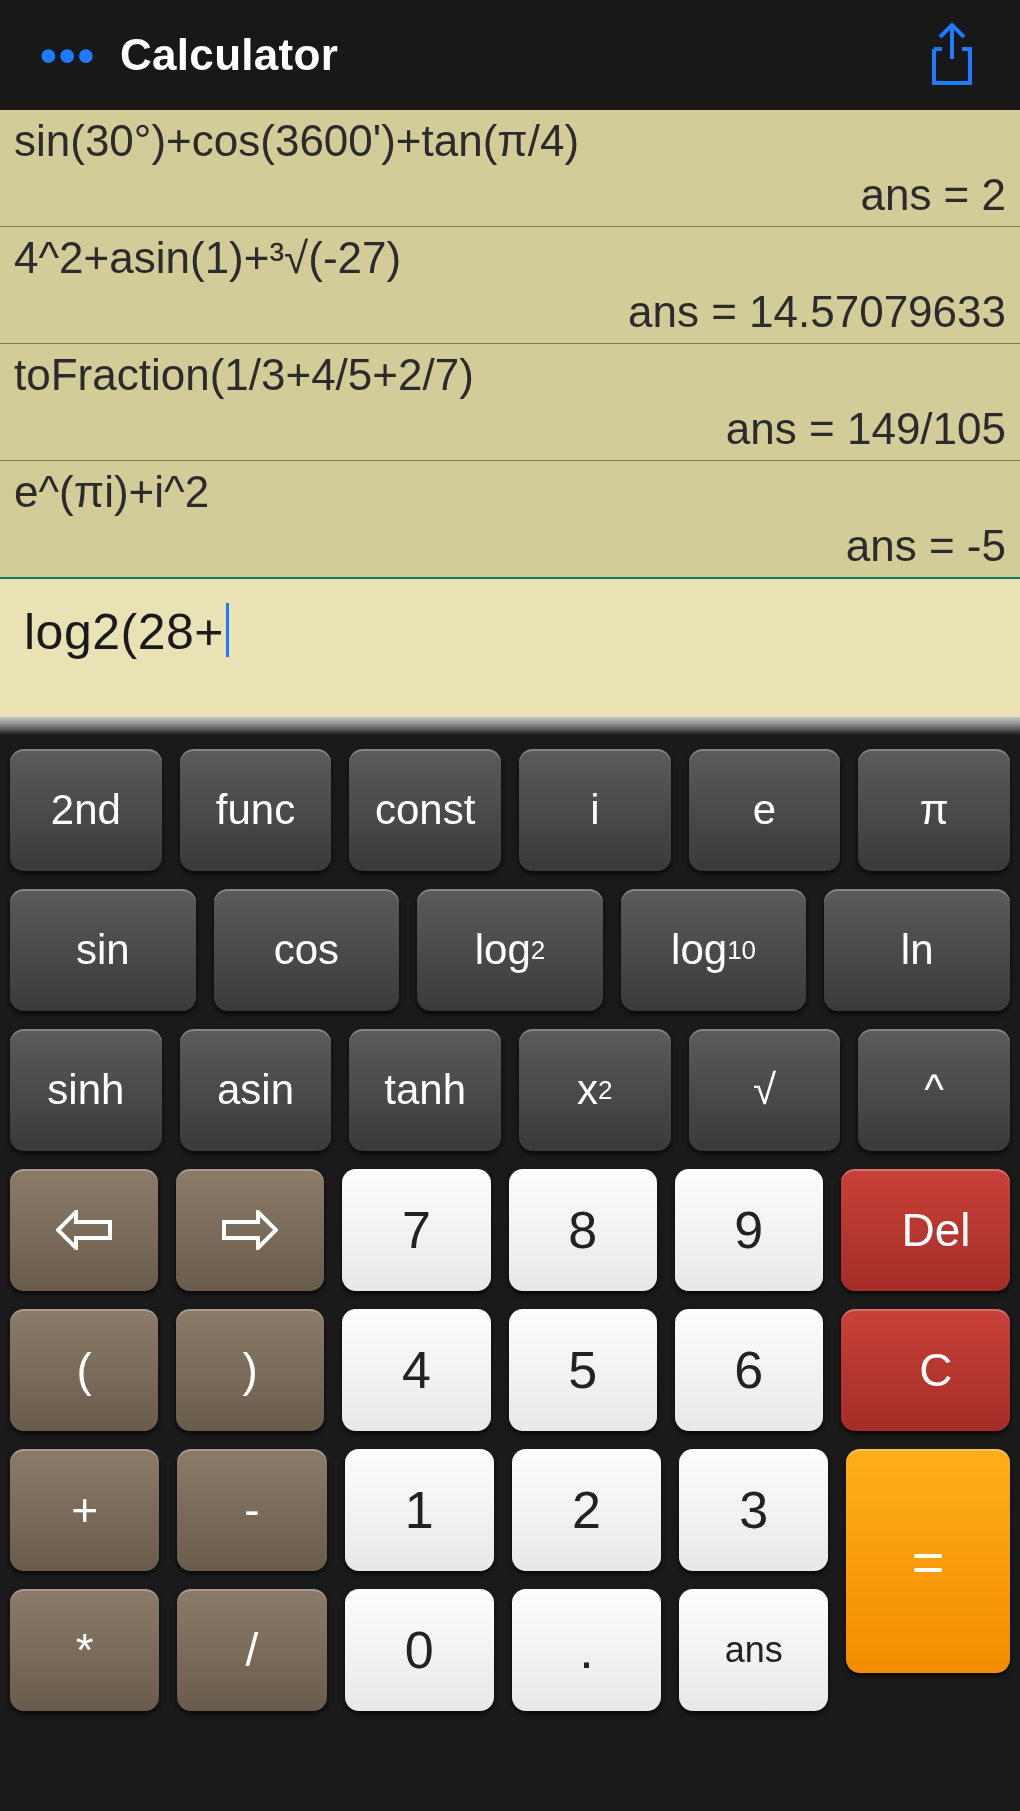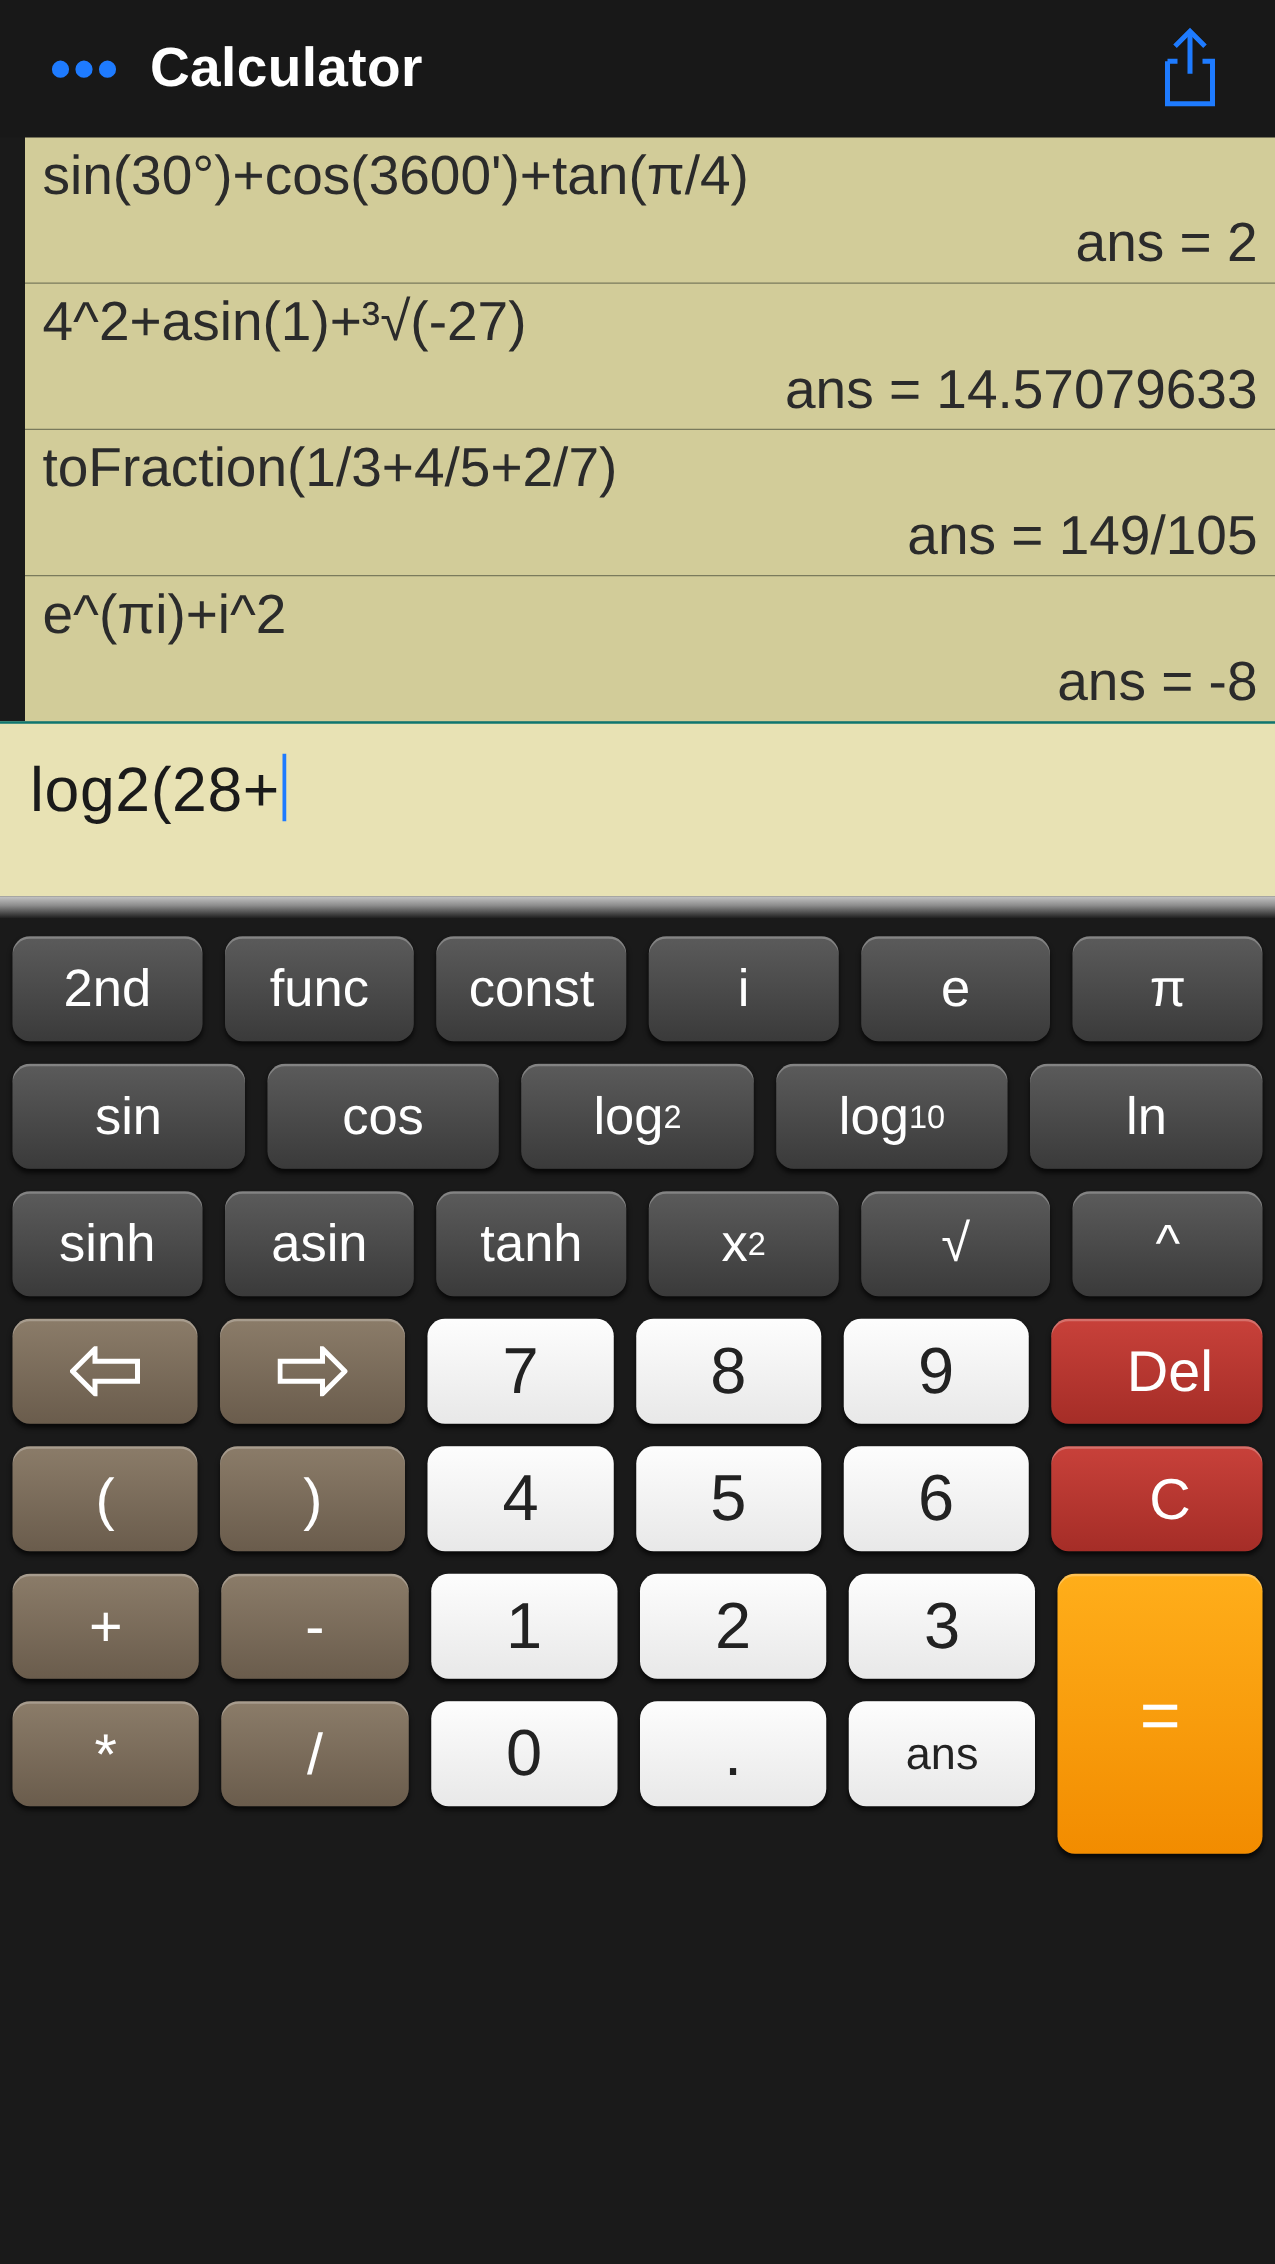--- a/index.html
+++ b/index.html
@@ -18,21 +18,20 @@
   .header-title { flex: 1; text-align: left; color: #fff; font-size: 44px; font-weight: 700; letter-spacing: 0.3px; }
   .dots { color: #1e7bff; font-size: 48px; font-weight: 800; letter-spacing: 2px; width: 80px; }
   .share { width: 80px; display:flex; justify-content:flex-end; }
   .share svg { width: 56px; height: 68px; }
 
   
   .history {
     background: #d2cc99;
     display: flex;
     flex-direction: column;
-    margin-left: 20px;
   }
   .hist-row {
     border-bottom: 1px solid #7a7a5c;
     padding: 6px 14px 6px 14px;
   }
   .hist-expr { color: #2b2b2b; font-size: 44px; text-align: left; }
   .hist-ans  { color: #2b2b2b; font-size: 44px; text-align: right; margin-top: 4px; }
 
   
   .input-area {
@@ -64,21 +63,21 @@
     flex: 1;
     background: #1a1a1a;
     padding: 14px 10px 10px 10px;
     display: flex;
     flex-direction: column;
     gap: 18px;
   }
   .krow { display: flex; gap: 18px; }
   .key {
     flex: 1;
-    height: 84px;
+    height: 122px;
     border-radius: 14px;
     display: flex;
     align-items: center;
     justify-content: center;
     font-size: 42px;
     color: #fff;
     user-select: none;
     box-shadow: inset 0 2px 0 rgba(255,255,255,0.25), 0 3px 4px rgba(0,0,0,0.7);
     background: linear-gradient(#5b5b5b,#3a3a3a);
   }
@@ -121,21 +120,21 @@
     <div class="hist-row">
       <div class="hist-expr">4^2+asin(1)+³√(-27)</div>
       <div class="hist-ans">ans = 14.57079633</div>
     </div>
     <div class="hist-row">
       <div class="hist-expr">toFraction(1/3+4/5+2/7)</div>
       <div class="hist-ans">ans = 149/105</div>
     </div>
     <div class="hist-row" style="border-bottom:none;">
       <div class="hist-expr">e^(πi)+i^2</div>
-      <div class="hist-ans">ans = -8</div>
+      <div class="hist-ans">ans = -5</div>
     </div>
   </div>
 
   <div class="input-area">
     <span class="input-text">log2(28+</span>
       <span class="cursor"></span>
   </div>
 
   <div class="sep"></div>
 

